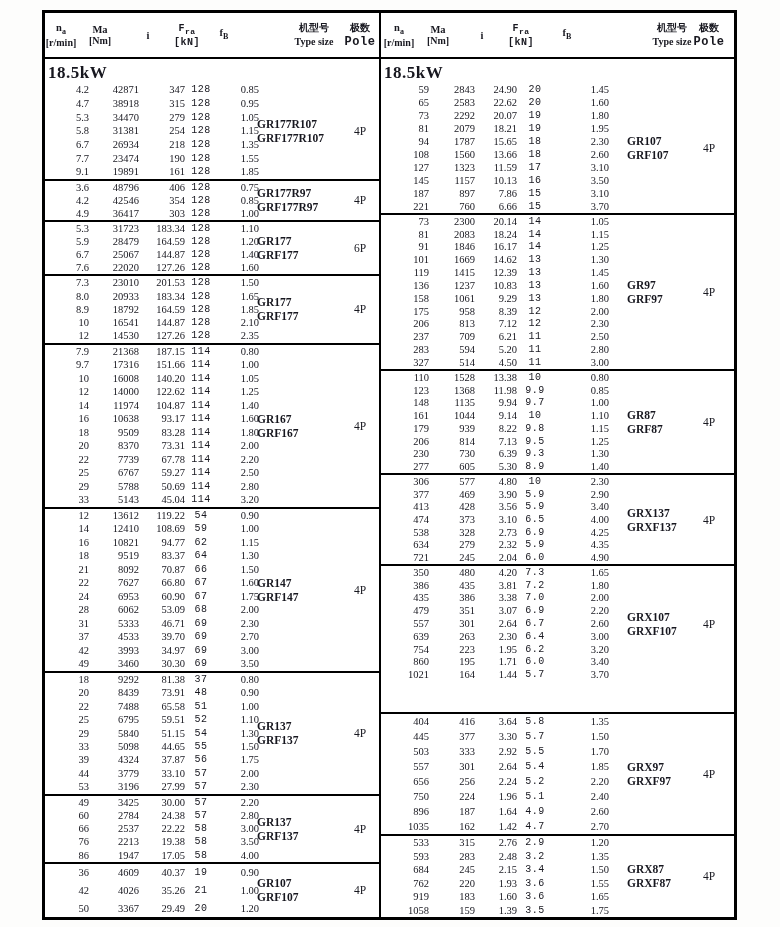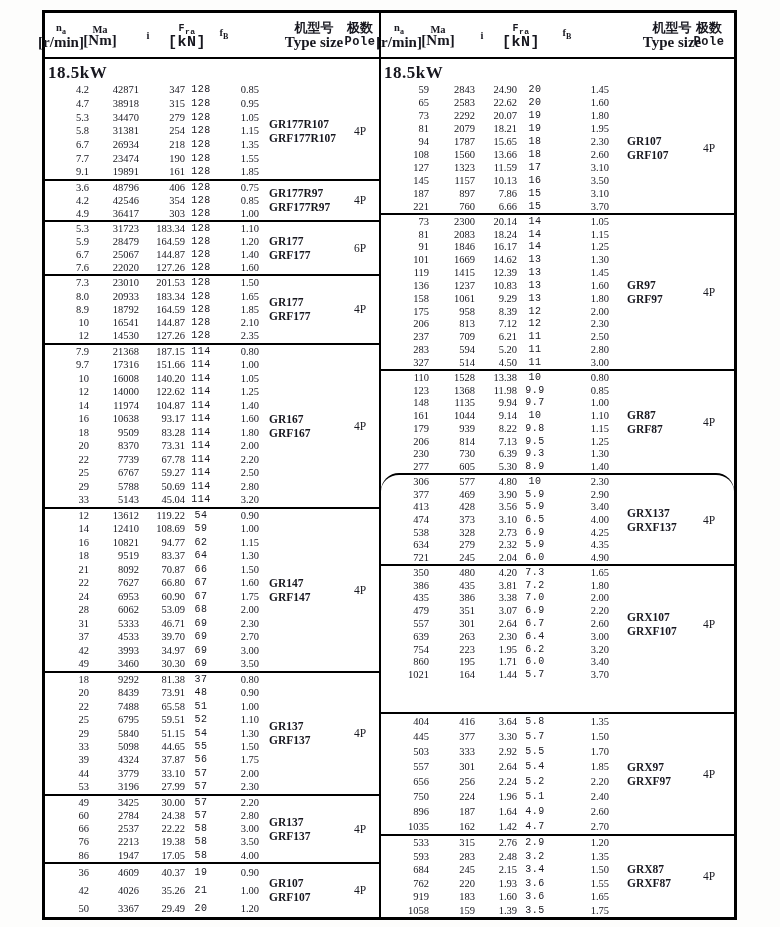--- a/index.html
+++ b/index.html
@@ -10,47 +10,47 @@
   .half{position:relative;height:100%;box-sizing:border-box;}
   .half.left{width:336px;border-right:2px solid #000;}
   .half.right{flex:1;}
 
   
   .hdr{position:relative;height:46px;border-bottom:2px solid #000;box-sizing:border-box;}
   .hrow{display:flex;height:100%;padding-left:2px;align-items:center;}
   .hcell{display:flex;flex-direction:column;align-items:center;justify-content:center;
          font-weight:bold;font-size:12px;line-height:13px;}
   .h1 sub{font-size:8px;}
-  .h2{font-size:15px;font-weight:bold;}
+  .h2{font-size:10px;font-weight:bold;}
   .htype,.hpole{position:absolute;top:0;height:100%;display:flex;flex-direction:column;
          align-items:center;justify-content:center;font-weight:bold;line-height:14px;}
   .left .htype{left:224px;width:90px;} .right .htype{left:246px;width:90px;}
   .left .hpole{left:296px;width:38px;} .right .hpole{left:306px;width:44px;}
-  .hcjk{font-size:13px;font-family:"Liberation Sans","DejaVu Sans",sans-serif;}
+  .hcjk{font-size:10px;font-family:"Liberation Sans","DejaVu Sans",sans-serif;}
   .hmono{font-family:"Liberation Mono","DejaVu Sans Mono",monospace;font-size:12px;letter-spacing:0.5px;font-weight:bold;}
 
   
   .kw{height:24px;font-size:17px;font-weight:bold;padding-left:3px;display:flex;align-items:flex-end;letter-spacing:0.5px;}
 
   
   .groups{position:absolute;top:70px;bottom:0;left:0;right:0;display:flex;flex-direction:column;}
   .group{position:relative;box-sizing:border-box;}
   .group + .group{border-top:2px solid #000;}
   .rows{position:absolute;top:0;bottom:0;left:0;right:0;display:flex;flex-direction:column;padding-left:16px;}
   .drow{flex:1;display:flex;align-items:center;}
   .c{text-align:right;font-size:10.5px;line-height:11px;}
   .left .c.na{width:28px;} .left .c.ma{width:50px;} .left .c.i{width:46px;}
   .left .c.f{width:32px;}  .left .c.fb{width:42px;}
   .right .c.na{width:32px;} .right .c.ma{width:46px;} .right .c.i{width:42px;}
   .right .c.f{width:36px;}  .right .c.fb{width:56px;}
   .c.f{text-align:center;font-family:"Liberation Mono","DejaVu Sans Mono",monospace;font-size:10px;letter-spacing:0.5px;}
   .hcell.c{text-align:center;}
   .typeblock{position:absolute;top:0;bottom:0;display:flex;flex-direction:column;justify-content:center;
              font-weight:bold;font-size:11.5px;line-height:14px;}
-  .left .typeblock{left:224px;} .right .typeblock{left:246px;}
+  .left .typeblock{left:212px;} .right .typeblock{left:246px;}
   .poleblock{position:absolute;top:0;bottom:0;display:flex;align-items:center;justify-content:center;
              font-weight:normal;font-size:11.5px;}
   .left .poleblock{left:296px;width:38px;} .right .poleblock{left:306px;width:44px;}
 </style>
 </head>
 <body>
 
 <div class="page">
   <div class="spec-table">
     <div class="half left">
@@ -852,21 +852,21 @@
                 <span class="c f">8.9</span>
                 <span class="c fb">1.40</span>
               </div>
             </div>
             <div class="typeblock">
               <div class="typeline">GR87</div>
               <div class="typeline">GRF87</div>
             </div>
             <div class="poleblock">4P</div>
           </div>
-          <div class="group" style="height: 97.3px; border-radius: 18px;">
+          <div class="group" style="height: 97.3px;">
             <div class="rows">
               <div class="drow">
                 <span class="c na">306</span>
                 <span class="c ma">577</span>
                 <span class="c i">4.80</span>
                 <span class="c f">10</span>
                 <span class="c fb">2.30</span>
               </div>
               <div class="drow">
                 <span class="c na">377</span>

